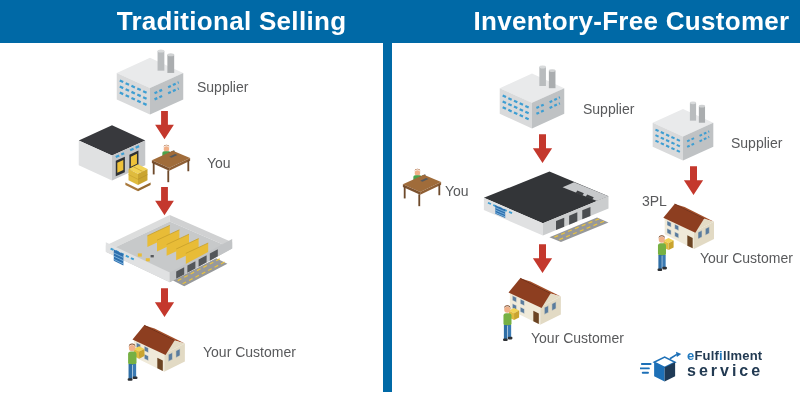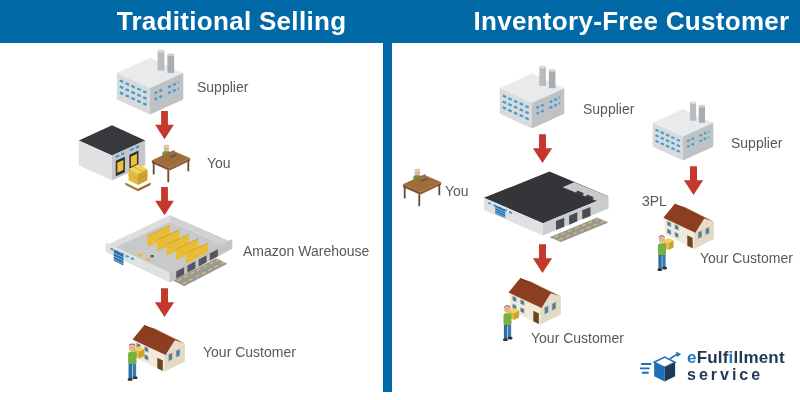--- a/index.html
+++ b/index.html
@@ -10,21 +10,21 @@
   .htitle{color:#ffffff;font-weight:bold;font-size:26px;line-height:43px;
           text-align:center;letter-spacing:.3px;white-space:nowrap;margin-left:38px;}
   .htitle.left{width:387px;}
   .htitle.right{flex:1;}
   .divider{position:absolute;left:383px;top:43px;width:9px;height:349px;
            background:var(--header-blue,#0069a6);}
   .icon{position:absolute;display:block;}
   .lbl{position:absolute;color:var(--label-gray,#58595b);font-size:14px;white-space:nowrap;}
   .logo-text{position:absolute;left:687px;top:349px;line-height:1.05;
              font-weight:bold;color:var(--logo-navy,#223a52);}
-  .logo-line1{font-size:17px;letter-spacing:.2px;}
+  .logo-line1{font-size:13px;letter-spacing:.2px;}
   .logo-line2{font-size:16px;letter-spacing:3px;}
   .blue{color:var(--logo-blue,#2079bf);}
 </style>
 </head>
 <body>
 
 <svg width="0" height="0" style="position:absolute" aria-hidden="true">
   <defs>
     <symbol id="i-factory" viewBox="0 0 100 90">
       <polygon points="6,33 50,13 94,33 50,53" fill="#e9eaeb"></polygon>
@@ -239,21 +239,20 @@
     </svg>
   <span class="lbl" style="left:207px;top:155px">You</span>
 
   <svg class="icon" style="left:154px;top:187px;width:21px;height:29px">
       <use href="#i-arrow"></use>
     </svg>
 
   <svg class="icon" style="left:101px;top:207px;width:136px;height:84px">
       <use href="#i-amazon"></use>
     </svg>
-  <span class="lbl" style="left:243px;top:243px">Amazon Warehouse</span>
 
   <svg class="icon" style="left:154px;top:288px;width:21px;height:30px">
       <use href="#i-arrow"></use>
     </svg>
 
   <svg class="icon" style="left:127px;top:315px;width:62px;height:64px">
       <use href="#i-house"></use>
     </svg>
   <svg class="icon" style="left:125px;top:341px;width:23px;height:46px">
       <use href="#i-delivery"></use>

